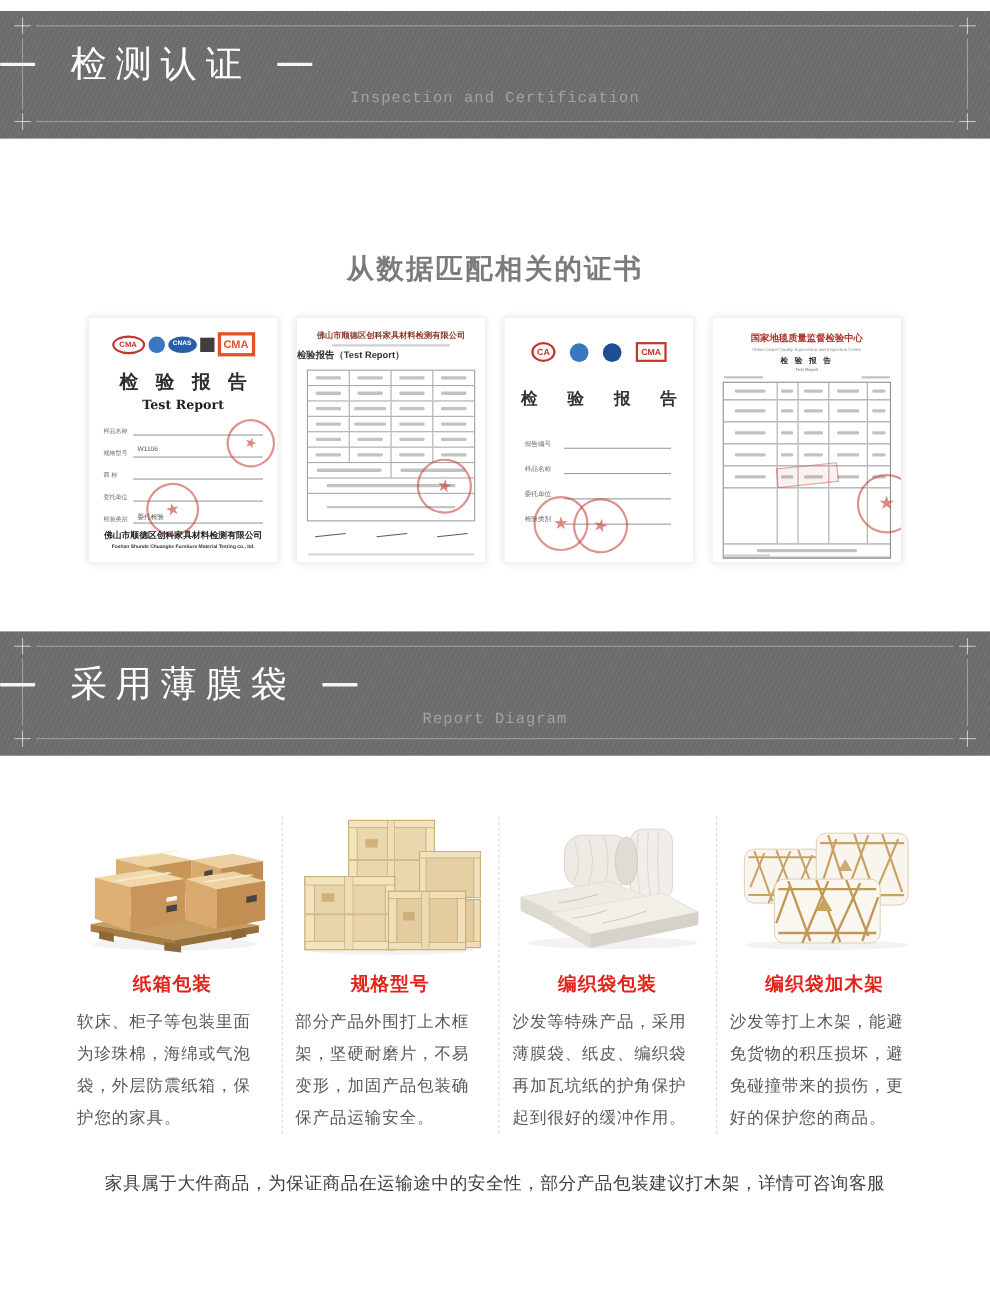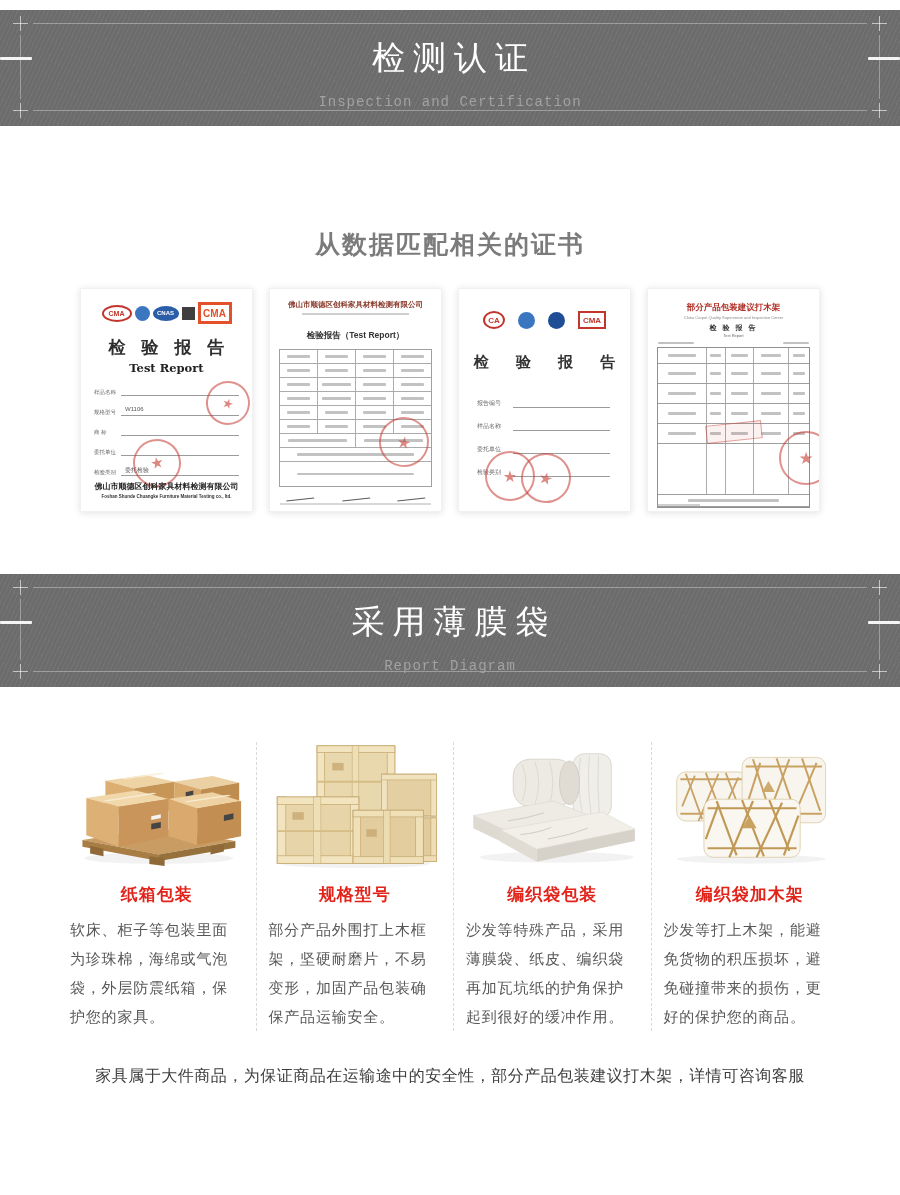--- a/index.html
+++ b/index.html
@@ -15,25 +15,25 @@
   .fr-top{top:13px;} .fr-bot{bottom:15px;}
   .fr-left,.fr-right{position:absolute;top:25px;bottom:27px;width:1px;background:rgba(255,255,255,.33);}
   .fr-left{left:20px;} .fr-right{right:20px;}
   .cross{position:absolute;width:15px;height:15px;}
   .cross::before,.cross::after{content:"";position:absolute;background:rgba(255,255,255,.6);}
   .cross::before{left:0;right:0;top:7px;height:1px;}
   .cross::after{top:0;bottom:0;left:7px;width:1px;}
   .cr-tl{left:13px;top:6px;} .cr-tr{right:13px;top:6px;}
   .cr-bl{left:13px;bottom:8px;} .cr-br{right:13px;bottom:8px;}
   .band-title-row{position:absolute;top:26px;left:0;width:100%;display:flex;
-                  justify-content:space-between;align-items:center;gap:24px;}
+                  justify-content:flex-start;align-items:center;gap:24px;}
   .band-title{margin:0;font-family:"DejaVu Serif","Liberation Serif",serif;font-size:33px;
               font-weight:500;color:#fff;letter-spacing:8px;text-indent:8px;}
   .dash{width:32px;height:3px;background:#f5f5f5;border-radius:1px;}
-  .band-sub{position:absolute;top:84px;left:0;width:100%;text-align:center;
+  .band-sub{position:absolute;top:72px;left:0;width:100%;text-align:center;
             font-family:"Liberation Mono","DejaVu Sans Mono",monospace;
             font-size:14px;color:#a2a2a2;letter-spacing:1px;}
 
   
   .cert-heading{position:absolute;top:228px;left:0;width:100%;margin:0;text-align:center;
                 font-size:25px;font-weight:bold;color:#7b7b7b;letter-spacing:2px;}
   .cert-row{position:absolute;top:288px;left:80px;width:740px;display:flex;gap:16px;}
   .cert{position:relative;width:173px;height:224px;background:#fff;box-sizing:border-box;
         border:1px solid #f1f1f1;box-shadow:0 1px 7px rgba(0,0,0,.12);overflow:hidden;}
   .stamp{position:absolute;border:2px solid rgba(196,57,47,.55);border-radius:50%;
@@ -56,21 +56,21 @@
   .f-label{font-size:5.5px;color:#6a6a6a;width:27px;flex:none;}
   .f-line{flex:1;border-bottom:1px solid #9b9b9b;font-size:6px;color:#555;padding:0 4px 1px;height:8px;}
   .s1a{width:40px;height:40px;right:2px;top:92px;font-size:13px;transform:rotate(18deg);}
   .s1b{width:44px;height:44px;left:52px;bottom:24px;font-size:15px;transform:rotate(-12deg);}
   .c1-company{position:absolute;left:0;right:0;bottom:12px;text-align:center;}
   .c1-cn{font-size:8px;font-weight:bold;color:#222;}
   .c1-en{font-size:4.5px;font-weight:bold;color:#333;margin-top:2px;}
   
   .c2-head{margin-top:11px;text-align:center;font-size:7.5px;font-weight:bold;color:#8a3a2c;}
   .c2-headline{height:2px;background:#cfcfcf;width:62%;margin:3px auto 0;}
-  .c2-sub{text-align:center;font-size:8.5px;font-weight:bold;color:#333;margin-top:15px;}
+  .c2-sub{text-align:left;font-size:8.5px;font-weight:bold;color:#333;margin-top:2px;}
   .c2-table{margin:7px 9px 0;border:1px solid #a0a0a0;}
   .t-r{display:flex;border-bottom:1px solid #ababab;}
   .t-r:last-child{border-bottom:none;}
   .t-c{flex:1;border-right:1px solid #ababab;height:13px;display:flex;align-items:center;justify-content:center;}
   .t-c:last-child{border-right:none;}
   .t-tall{height:24px;}
   .ph{display:block;height:2.5px;width:60%;background:#c2c2c2;border-radius:1px;}
   .ph-w{width:78%;}
   .c2-sign{display:flex;justify-content:space-between;margin:7px 16px 0;}
   .sig{width:28px;height:5px;border-bottom:1.5px solid #5a5a5a;transform:rotate(-6deg);}
@@ -326,21 +326,21 @@
         <div class="f-row">
             <span class="f-label">检验类别</span>
             <span class="f-line"></span>
           </div>
       </div>
       <span class="stamp s3a"></span>
       <span class="stamp s3b"></span>
     </div>
 
     <div class="cert">
-      <div class="c4-head">部分产品包装建议打木架</div>
+      <div class="c4-head">国家地毯质量监督检验中心</div>
       <div class="c4-en">China Carpet Quality Supervision and Inspection Center</div>
       <div class="c4-title">检 验 报 告</div>
       <div class="c4-sub">Test Report</div>
       <div class="c4-ref">
         <span class="ph r1"></span>
           <span class="ph r2"></span>
       </div>
       <div class="c4-table">
         <div class="t-r hrow">
             <span class="t-c cw1">

